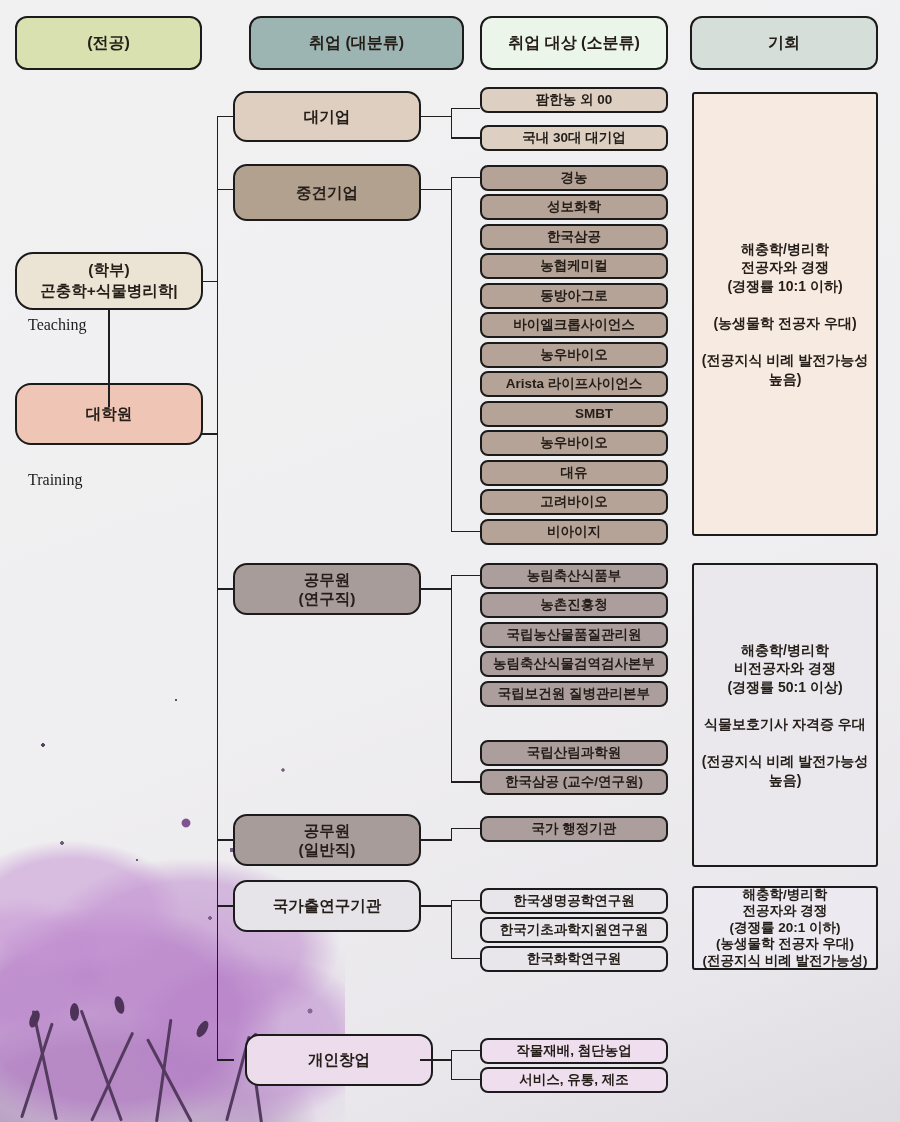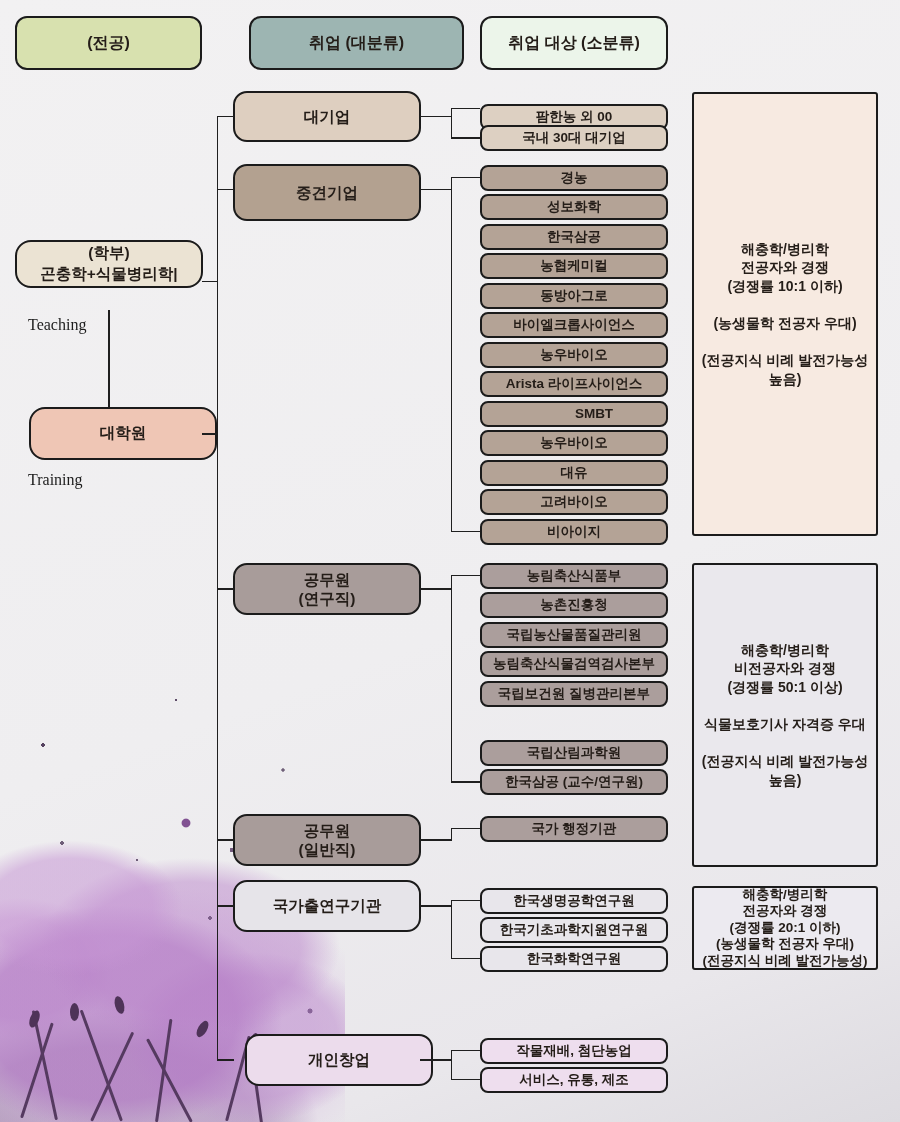--- a/index.html
+++ b/index.html
@@ -79,37 +79,38 @@
     <div class="bud" style="left:30px;top:392px;transform:rotate(20deg);"></div>
     <div class="bud" style="left:115px;top:378px;transform:rotate(-15deg);"></div>
     <div class="bud" style="left:198px;top:402px;transform:rotate(30deg);"></div>
     <div class="bud" style="left:252px;top:415px;transform:rotate(-10deg);"></div>
     <div class="bud" style="left:70px;top:385px;"></div>
   </div>
 
   <div class="box hdr h1">(전공)</div>
   <div class="box hdr h2">취업 (대분류)</div>
   <div class="box hdr h3">취업 대상 (소분류)</div>
-
-  <div class="box col1 c-cream pre" style="top:240px;height:48px;">(학부)
+  <div class="box hdr h4">기회</div>
+
+  <div class="box col1 c-cream pre" style="top:252px;height:58px;border-radius:18px;">(학부)
 곤충학+식물병리학|</div>
   <div class="slabel" style="left:28px;top:316px;">Teaching</div>
-  <div class="box col1 c-salmon" style="top:407px;height:53px;margin-left:14px;">대학원</div>
+  <div class="box col1 c-salmon" style="top:383px;height:62px;">대학원</div>
   <div class="slabel" style="left:28px;top:471px;">Training</div>
 
   <div class="box cat c-tanl" style="top:91px;height:51px;">대기업</div>
   <div class="box cat c-tan" style="top:164px;height:57px;">중견기업</div>
   <div class="box cat c-gb pre" style="top:563px;height:52px;">공무원
 (연구직)</div>
   <div class="box cat c-gb pre" style="top:814px;height:52px;">공무원
 (일반직)</div>
   <div class="box cat c-lav" style="top:880px;height:52px;">국가출연구기관</div>
   <div class="box cat c-pink" style="top:1034px;height:52px;margin-left:12px;">개인창업</div>
 
-  <div class="sbox sb-tanl" style="top:104px;">팜한농 외 00</div>
+  <div class="sbox sb-tanl" style="top:87px;">팜한농 외 00</div>
   <div class="sbox sb-tanl" style="top:125px;">국내 30대 대기업</div>
 
   <div class="sbox sb-tan" style="top:164.5px;">경농</div>
   <div class="sbox sb-tan" style="top:194px;">성보화학</div>
   <div class="sbox sb-tan" style="top:223.5px;">한국삼공</div>
   <div class="sbox sb-tan" style="top:253px;">농협케미컬</div>
   <div class="sbox sb-tan" style="top:282.5px;">동방아그로</div>
   <div class="sbox sb-tan" style="top:312px;">바이엘크롭사이언스</div>
   <div class="sbox sb-tan" style="top:341.5px;">농우바이오</div>
   <div class="sbox sb-tan" style="top:371px;">Arista 라이프사이언스</div>

